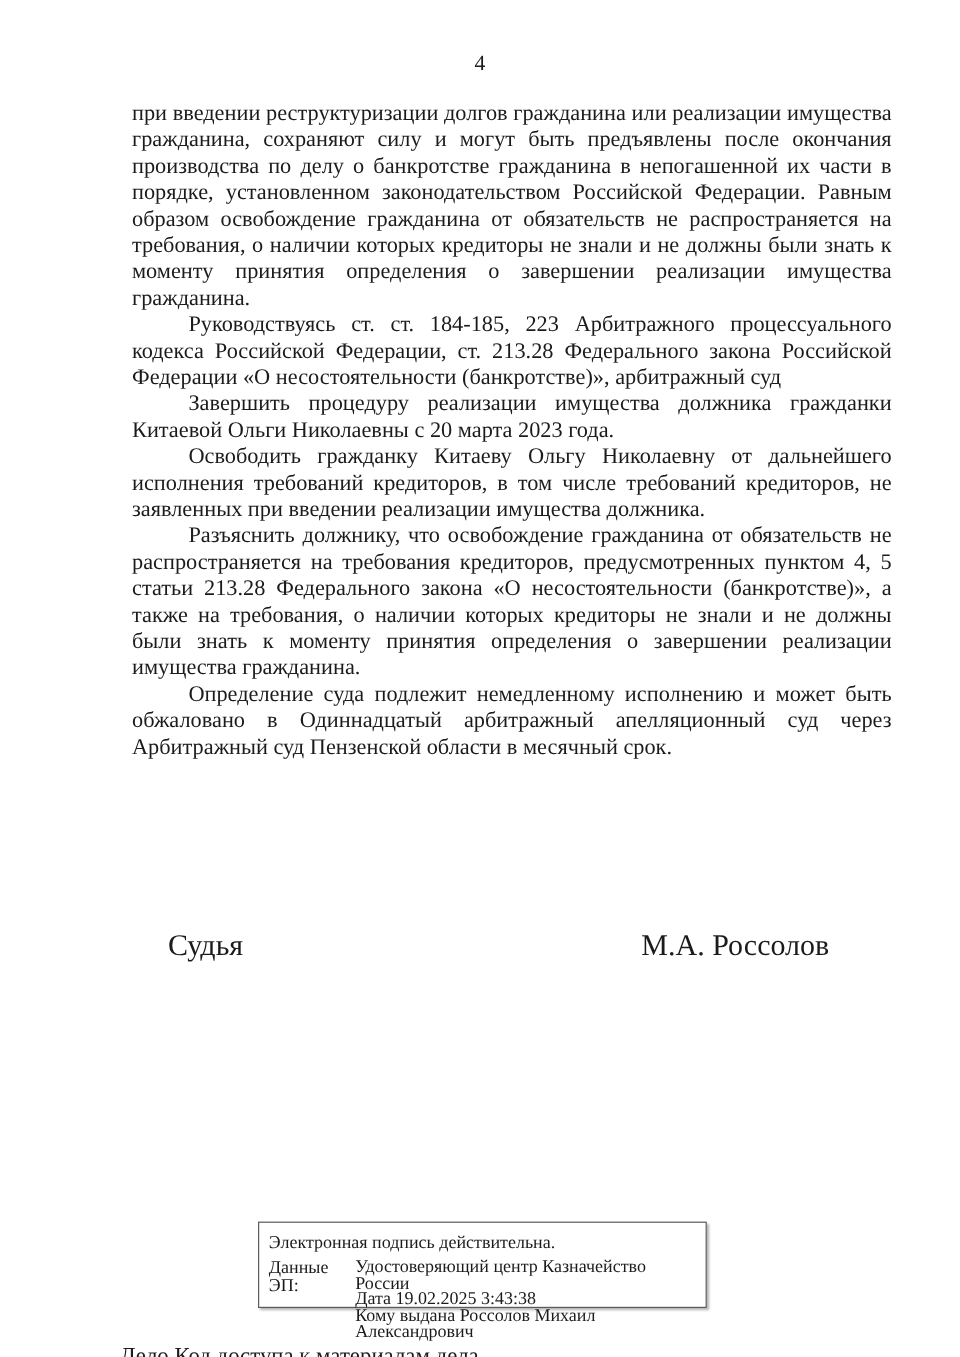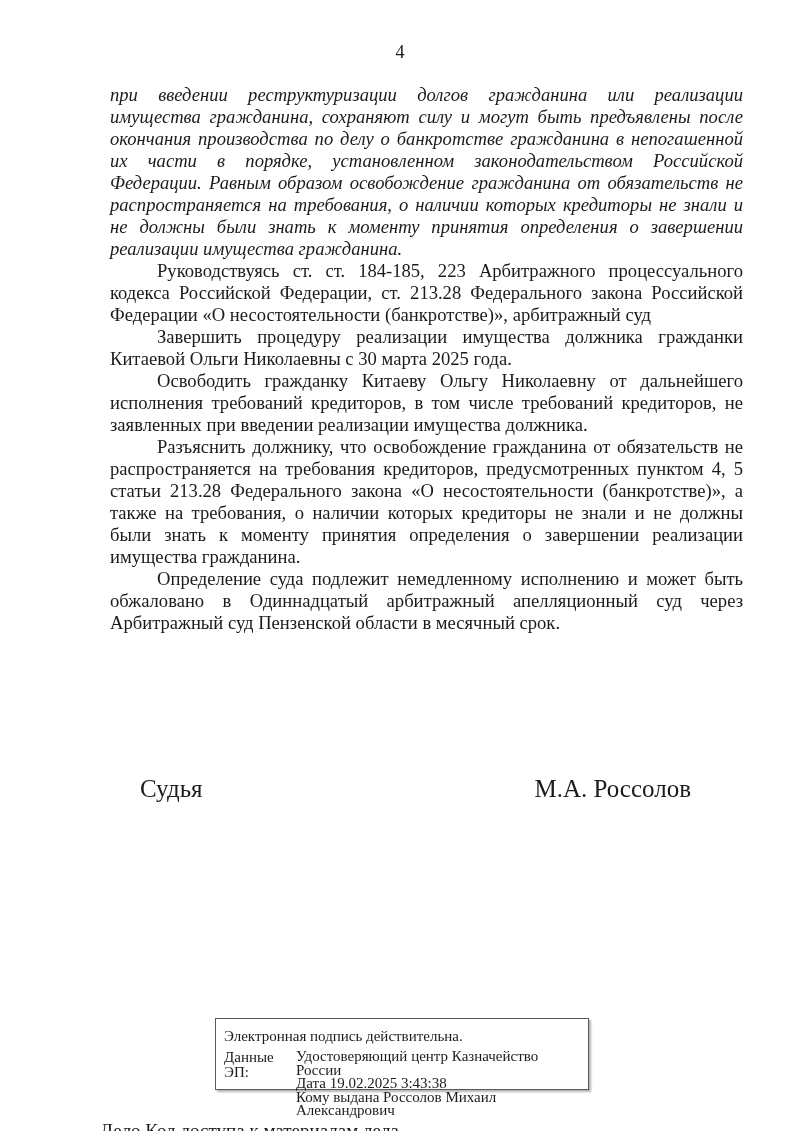--- a/index.html
+++ b/index.html
@@ -32,21 +32,20 @@
     font-size: 18.6px;
     line-height: 22px;
     text-align: justify;
   }
   .para {
     margin: 0;
     text-indent: 47px;
   }
   .para.no-indent {
     text-indent: 0;
-    font-style: italic;
   }
   .ruling-heading {
     text-align: center;
     margin: 22px 0;
     text-indent: 0;
   }
   .signature-row {
     position: absolute;
     left: 110px;
     top: 775px;
@@ -103,21 +102,21 @@
 
 <div class="page">
 
   <div class="page-number">4</div>
 
   <div class="text-block">
     <p class="para no-indent">при введении реструктуризации долгов гражданина или реализации имущества гражданина, сохраняют силу и могут быть предъявлены после окончания производства по делу о банкротстве гражданина в непогашенной их части в порядке, установленном законодательством Российской Федерации. Равным образом освобождение гражданина от обязательств не распространяется на требования, о наличии которых кредиторы не знали и не должны были знать к моменту принятия определения о завершении реализации имущества гражданина.</p>
     <p class="para">Руководствуясь ст. ст. 184-185, 223 Арбитражного процессуального кодекса Российской Федерации, ст. 213.28 Федерального закона Российской Федерации «О несостоятельности (банкротстве)», арбитражный суд</p>
 
 
-    <p class="para">Завершить процедуру реализации имущества должника гражданки Китаевой Ольги Николаевны с 30 марта 2025 года.</p>
+    <p class="para">Завершить процедуру реализации имущества должника гражданки Китаевой Ольги Николаевны с 20 марта 2023 года.</p>
     <p class="para">Освободить гражданку Китаеву Ольгу Николаевну от дальнейшего исполнения требований кредиторов, в том числе требований кредиторов, не заявленных при введении реализации имущества должника.</p>
     <p class="para">Разъяснить должнику, что освобождение гражданина от обязательств не распространяется на требования кредиторов, предусмотренных пунктом 4, 5 статьи 213.28 Федерального закона «О несостоятельности (банкротстве)», а также на требования, о наличии которых кредиторы не знали и не должны были знать к моменту принятия определения о завершении реализации имущества гражданина.</p>
     <p class="para">Определение суда подлежит немедленному исполнению и может быть обжаловано в Одиннадцатый арбитражный апелляционный суд через Арбитражный суд Пензенской области в месячный срок.</p>
   </div>
 
   <div class="signature-row">
     <span class="signature-role">Судья</span>
     <span class="signature-name">М.А. Россолов</span>
   </div>
 

